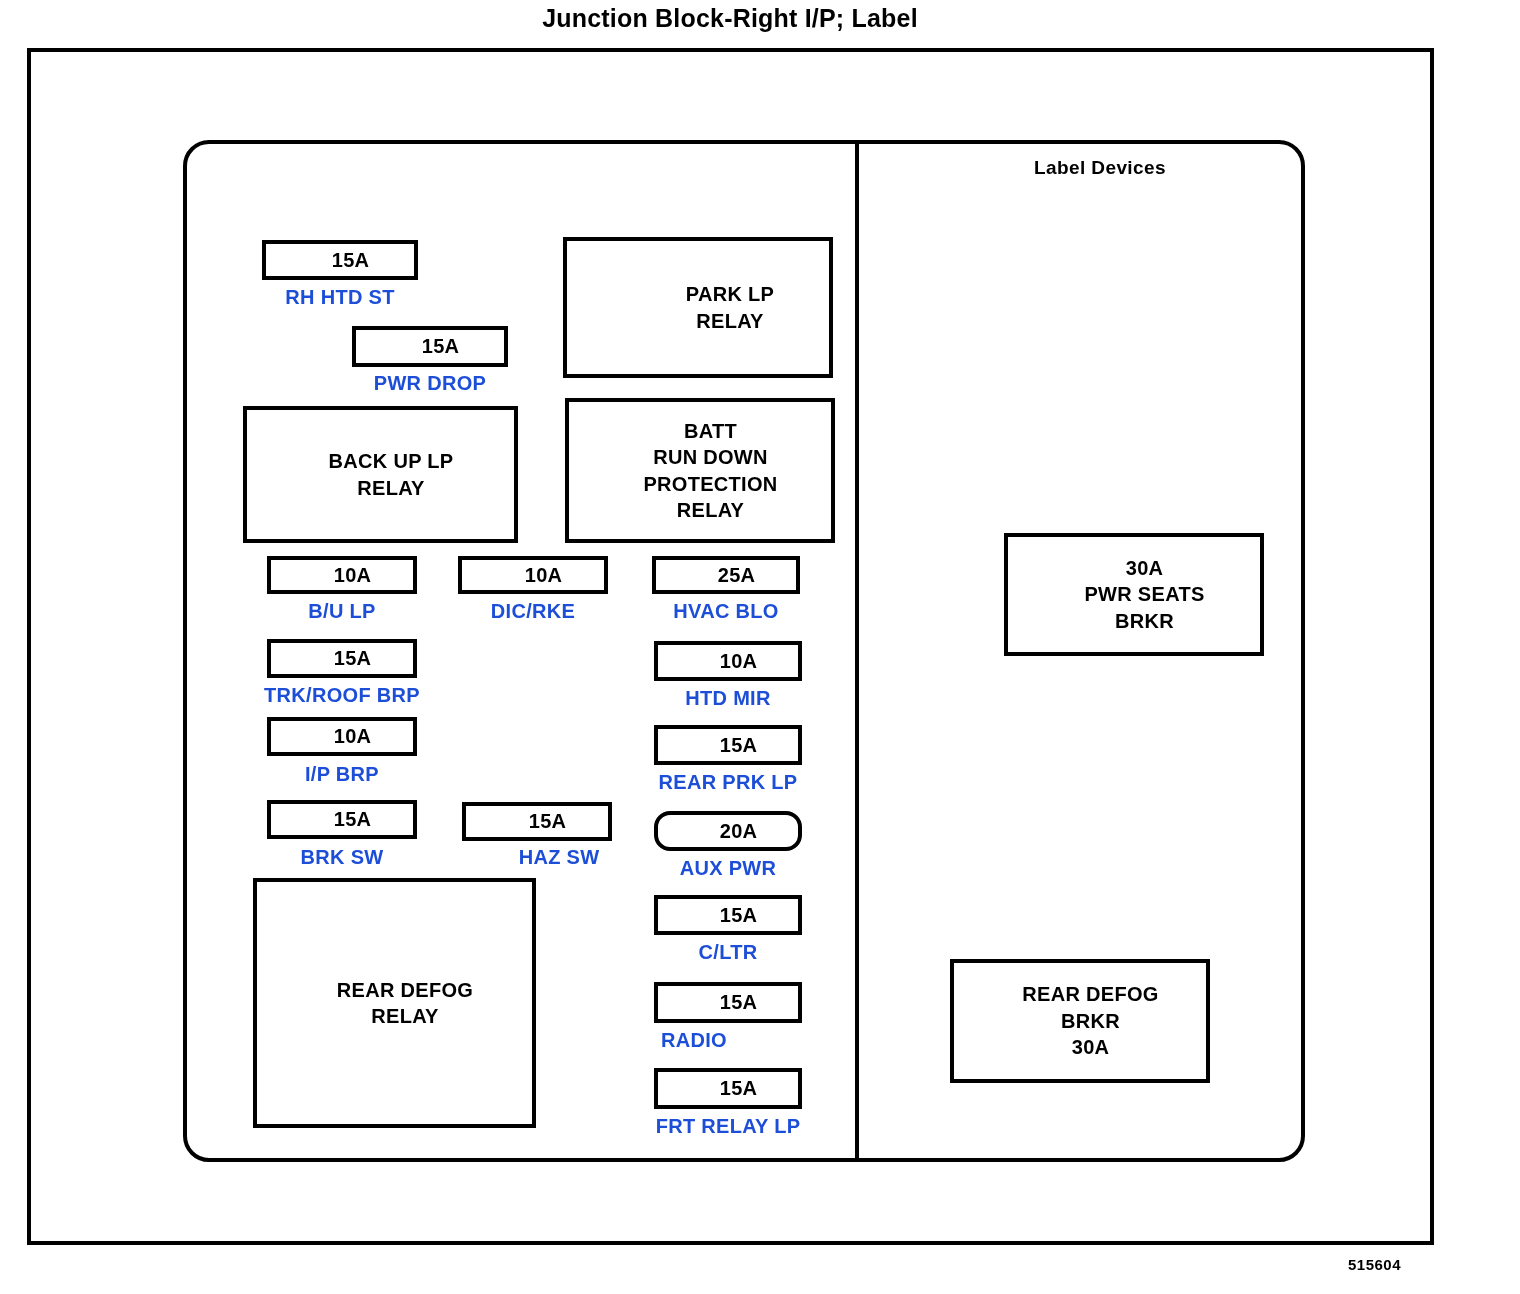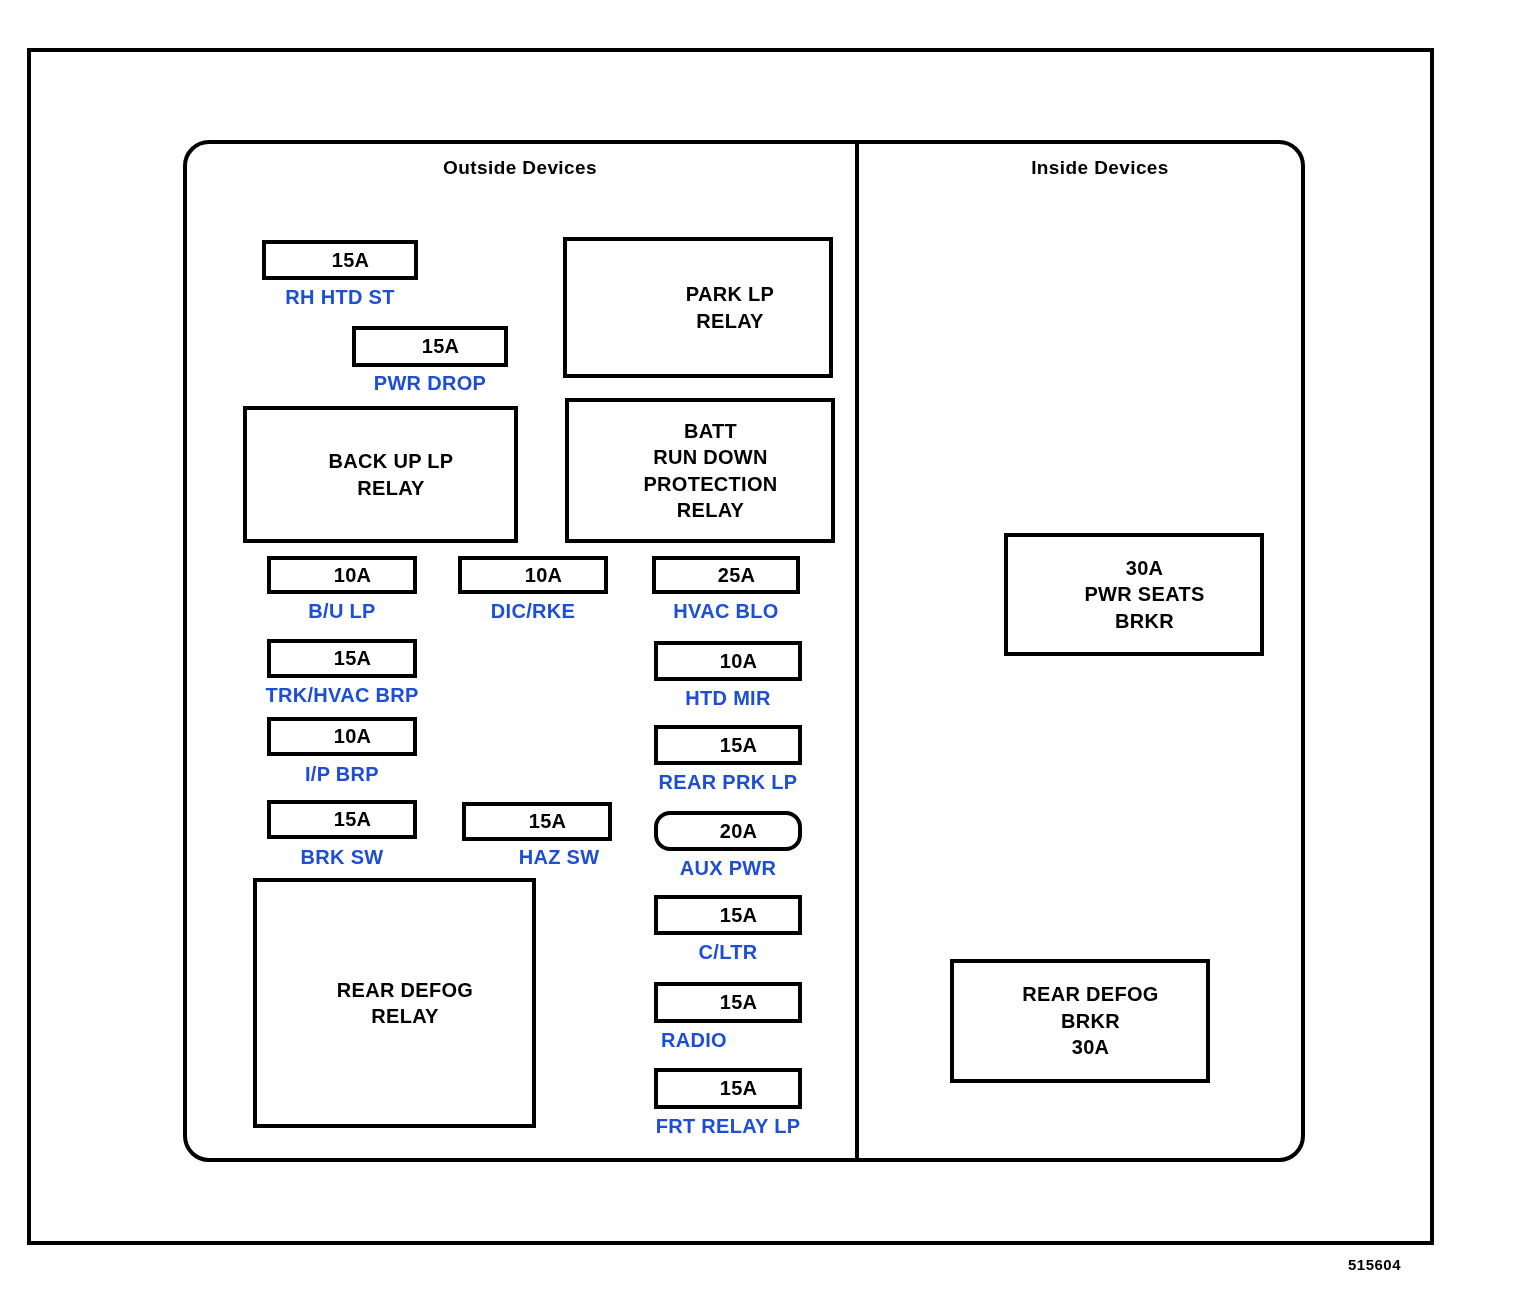--- a/index.html
+++ b/index.html
@@ -124,28 +124,28 @@
     font-weight: bold;
     color: #000;
     letter-spacing: 0.5px;
   }
 </style>
 </head>
 <body>
 
 <div id="page">
 
+  <div id="diagram-title">Junction Block-Right I/P; Label</div>
 
   <div id="outer-border"></div>
 
   <div id="block-panel"></div>
   <div id="section-divider"></div>
 
-  <div class="section-heading" id="heading-outside">Outside  Devices</div>
-  <div class="section-heading" id="heading-inside">Inside  Devices</div>
+  <div class="section-heading" id="heading-inside">Label  Devices</div>
 
   <div class="device-box fuse-box" style="left:262px; top:240px; width:156px; height:40px;">
     <div class="line">15A</div>
   </div>
   <div class="fuse-caption" style="left:240px; top:286px; width:200px;">RH HTD ST</div>
 
   <div class="device-box fuse-box" style="left:352px; top:326px; width:156px; height:41px;">
     <div class="line">15A</div>
   </div>
   <div class="fuse-caption" style="left:330px; top:372px; width:200px;">PWR DROP</div>
@@ -178,21 +178,21 @@
   <div class="fuse-caption" style="left:433px; top:600px; width:200px;">DIC/RKE</div>
 
   <div class="device-box fuse-box" style="left:652px; top:556px; width:148px; height:38px;">
     <div class="line">25A</div>
   </div>
   <div class="fuse-caption" style="left:626px; top:600px; width:200px;">HVAC BLO</div>
 
   <div class="device-box fuse-box" style="left:267px; top:639px; width:150px; height:39px;">
     <div class="line">15A</div>
   </div>
-  <div class="fuse-caption" style="left:242px; top:684px; width:200px;">TRK/HVAC BRP</div>
+  <div class="fuse-caption" style="left:242px; top:684px; width:200px;">TRK/ROOF BRP</div>
 
   <div class="device-box fuse-box" style="left:654px; top:641px; width:148px; height:40px;">
     <div class="line">10A</div>
   </div>
   <div class="fuse-caption" style="left:628px; top:687px; width:200px;">HTD MIR</div>
 
   <div class="device-box fuse-box" style="left:267px; top:717px; width:150px; height:39px;">
     <div class="line">10A</div>
   </div>
   <div class="fuse-caption" style="left:242px; top:763px; width:200px;">I/P BRP</div>

